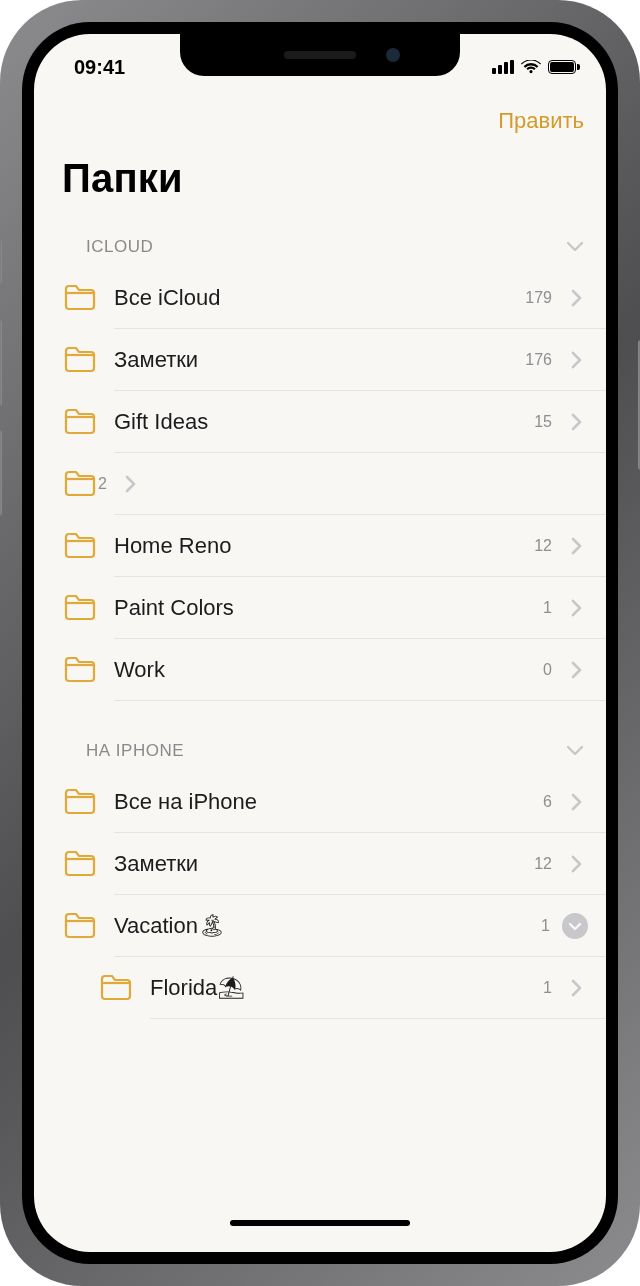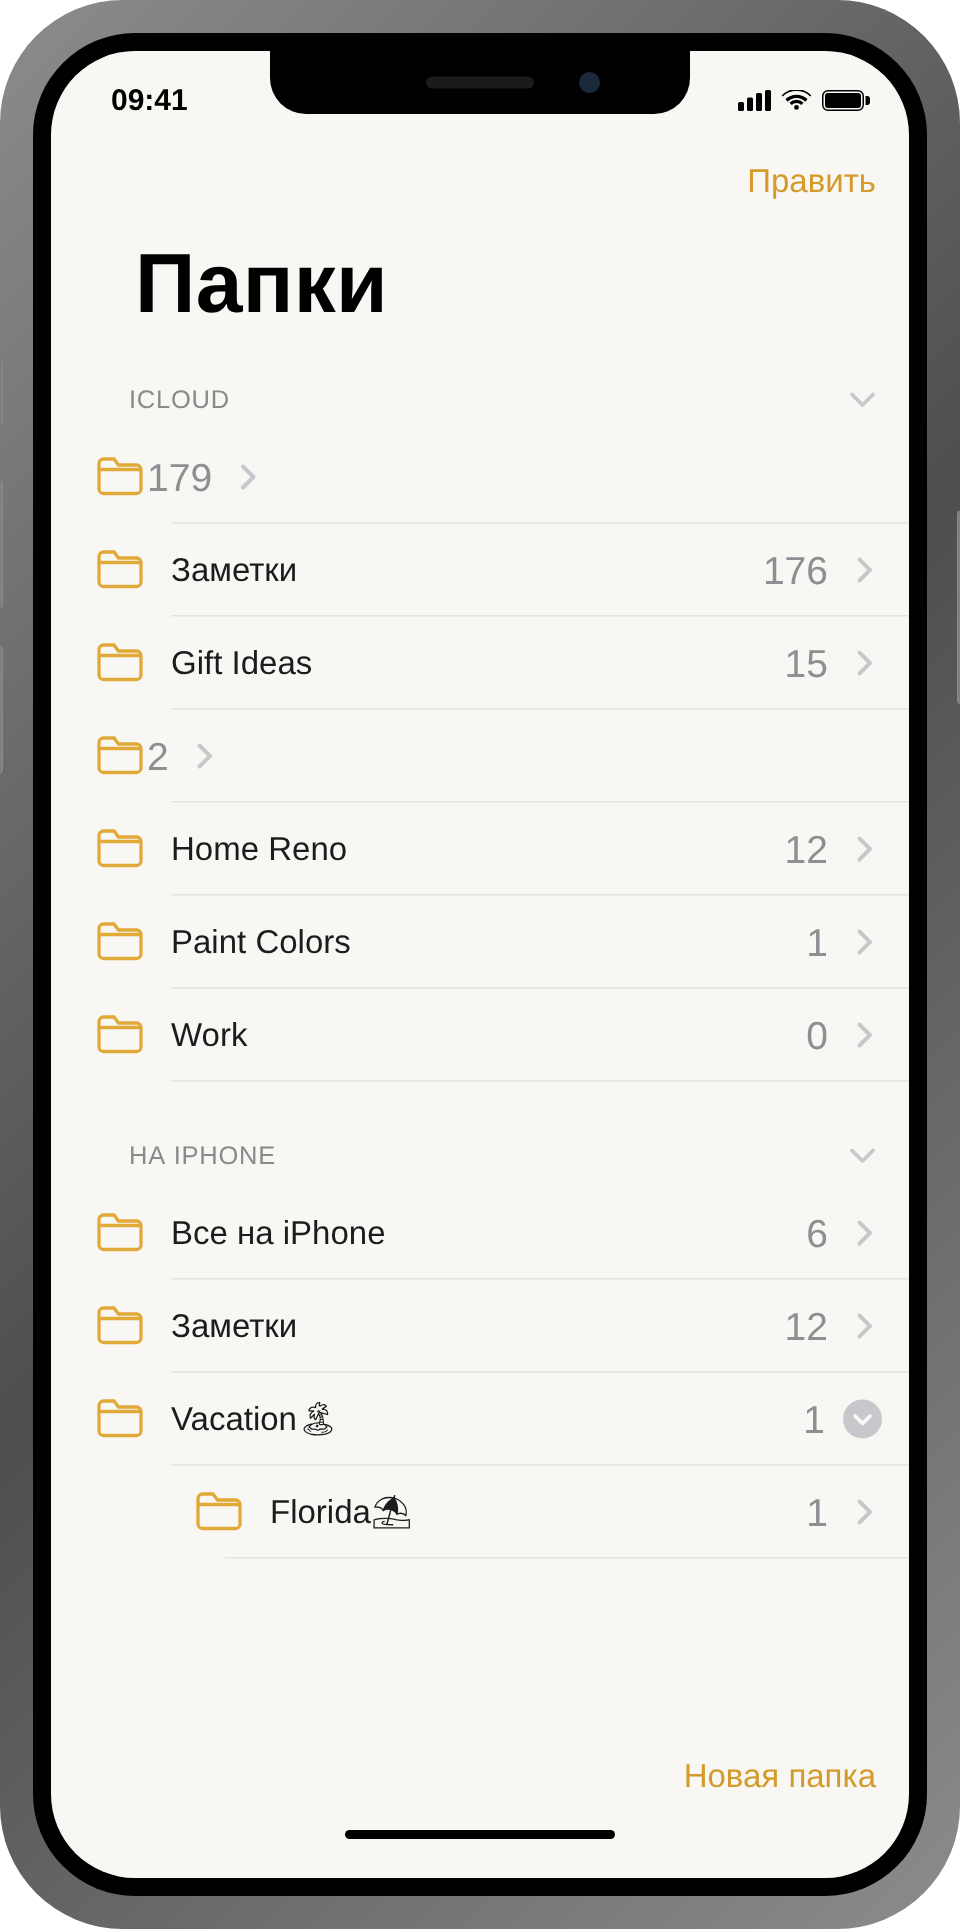--- a/index.html
+++ b/index.html
@@ -86,21 +86,21 @@
   .battery { display:flex; align-items:center; }
   .battery-body { width: 28px; height: 14px; border: 1.5px solid #000; border-radius: 4px; position: relative; }
   .battery-body::after { content:""; position:absolute; left:1px; top:1px; bottom:1px; right:1px; background:#000; border-radius:2px; }
   .battery-tip { width:3px; height:6px; background:#000; border-radius:0 2px 2px 0; margin-left:1px; }
 
   
   .nav-bar { height: 58px; display:flex; align-items:center; justify-content:flex-end; padding: 0 22px; }
   .nav-btn { color: #d49b2a; font-size: 22px; margin-left: 23px; }
 
   
-  .large-title { padding: 6px 22px 26px 28px; font-size: 56px; font-weight: 700; letter-spacing: 0.2px; margin-left: 28px; }
+  .large-title { padding: 6px 22px 26px 28px; font-size: 40px; font-weight: 700; letter-spacing: 0.2px; }
 
   
   .content { flex:1; overflow:hidden; }
   .section-header {
     display:flex; align-items:center; justify-content:space-between;
     padding: 10px 22px 10px 28px;
     color: #8a8a8c;
     font-size: 17px;
     letter-spacing: 0.5px;
     text-transform: uppercase;
@@ -109,26 +109,26 @@
   .section-header .chev { color:#c7c7cc; }
   .row {
     display:flex; align-items:center;
     height: 62px;
     padding: 0 18px 0 28px;
     position: relative;
   }
   .row .divider {
     position:absolute; left: 80px; right:0; bottom:0; height:1px; background:#e5e4df;
   }
-  .row.indent { padding-left: 94px; }
+  .row.indent { padding-left: 64px; }
   .row.indent .divider { left: 116px; }
   .folder-icon { width: 36px; height: 36px; flex-shrink:0; display:flex; align-items:center; justify-content:center; }
   .folder-icon svg { display:block; }
   .label { flex:1; padding-left: 16px; font-size: 22px; color:#1c1c1e; white-space:nowrap; overflow:hidden; text-overflow:ellipsis;}
-  .count { color:#8e8e93; font-size:26px; padding-right: 12px; }
+  .count { color:#8e8e93; font-size:16px; padding-right: 12px; }
   .disclosure { color:#c7c7cc; display:flex; align-items:center; justify-content:center; width:24px; }
   .disclosure.circle {
     width:26px; height:26px; border-radius:50%; background:#c7c7cc; color:#fafaf8;
   }
 
   .section-gap { height: 30px; }
 
   
   .toolbar { height: 64px; display:flex; align-items:center; justify-content:flex-end; padding: 0 22px; }
   .toolbar-btn { color:#d49b2a; font-size:22px; }
@@ -196,20 +196,21 @@
                 <path d="M2 2l7 7 7-7" stroke="#c7c7cc" stroke-width="2.4" fill="none" stroke-linecap="round" stroke-linejoin="round"></path>
               </svg></span>
           </div>
           <div class="row">
             <div class="folder-icon">
               <svg width="34" height="28" viewBox="0 0 34 28" fill="none">
                 <path d="M3 5a3 3 0 0 1 3-3h7l3 4h12a3 3 0 0 1 3 3v13a3 3 0 0 1-3 3H6a3 3 0 0 1-3-3V5z" stroke="#e0a938" stroke-width="2.2" fill="none"></path>
                 <line x1="3" y1="9" x2="31" y2="9" stroke="#e0a938" stroke-width="2.2"></line>
               </svg>
             </div>
+            <div class="label">Все iCloud</div>
             <div class="count">179</div>
             <div class="disclosure">
               <svg width="11" height="18" viewBox="0 0 11 18">
                 <path d="M2 2l7 7-7 7" stroke="#c7c7cc" stroke-width="2.6" fill="none" stroke-linecap="round" stroke-linejoin="round"></path>
               </svg>
             </div>
             <div class="divider"></div>
           </div>
           <div class="row">
             <div class="folder-icon">
@@ -372,23 +373,20 @@
             <div class="count">1</div>
             <div class="disclosure">
               <svg width="11" height="18" viewBox="0 0 11 18">
                 <path d="M2 2l7 7-7 7" stroke="#c7c7cc" stroke-width="2.6" fill="none" stroke-linecap="round" stroke-linejoin="round"></path>
               </svg>
             </div>
             <div class="divider"></div>
           </div>
         </div>
 
-      <div class="toolbar">
-        <div class="toolbar-btn">Новая папка</div>
-      </div>
 
       <div class="home-indicator-wrap">
         <div class="home-indicator"></div>
       </div>
 
     </div>
   </div>
 </div>
 
 </body></html>

